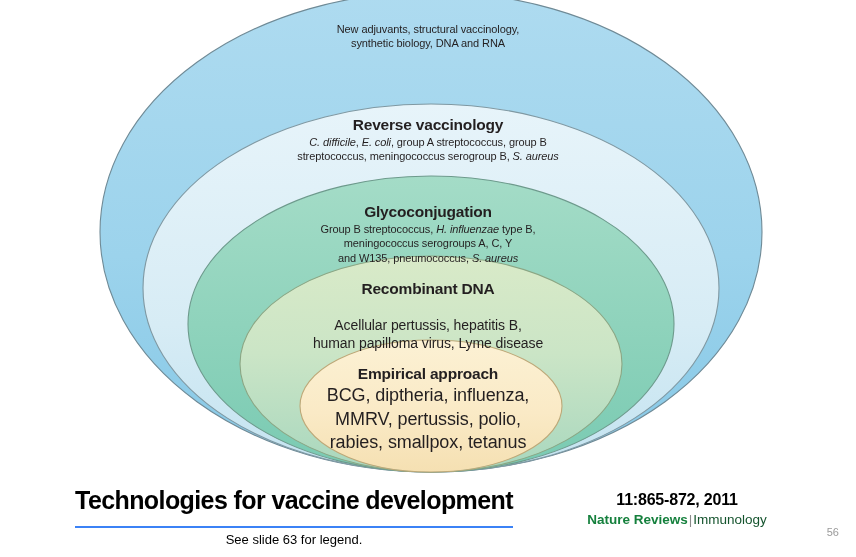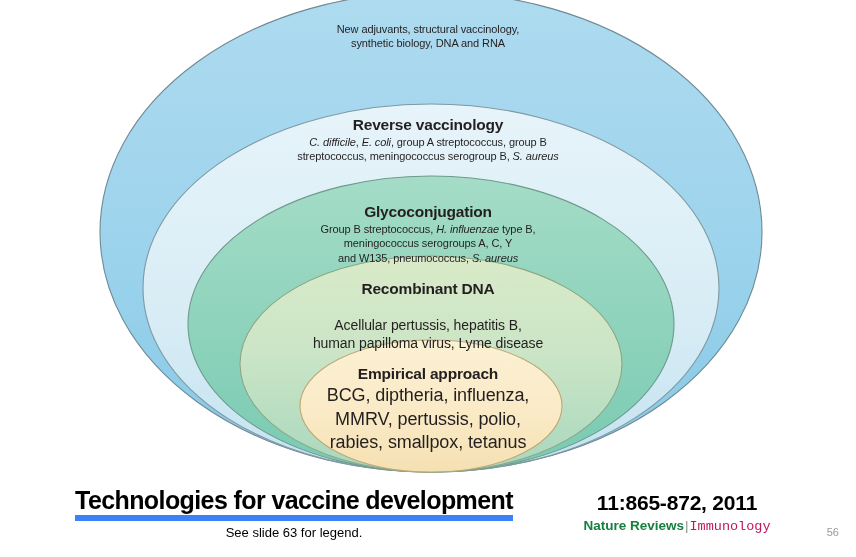--- a/index.html
+++ b/index.html
@@ -75,40 +75,40 @@
     top: 8px;
     width: 500px;
     text-align: center;
   }
   #slide-title {
     font-size: 25px;
     font-weight: bold;
     letter-spacing: -0.6px;
     color: #000000;
     display: inline-block;
-    border-bottom: 6px solid #3b82f6;
-    padding-bottom: 1px;
+    border-bottom: 2px solid #3b82f6;
+    padding-bottom: 12px;
     line-height: 1.12;
   }
   #slide-subtitle {
     font-size: 13px;
     color: #000000;
     margin-top: 4px;
     line-height: 1.2;
   }
 
   #caption-right {
     position: absolute;
     left: 552px;
     top: 12px;
     width: 250px;
     text-align: center;
   }
   #citation-ref {
-    font-size: 21px;
+    font-size: 16px;
     font-weight: bold;
     color: #000000;
     letter-spacing: -0.2px;
     line-height: 1.2;
   }
   #journal-line {
     font-size: 13.5px;
     margin-top: 3px;
     line-height: 1.2;
     white-space: nowrap;
@@ -226,18 +226,18 @@
 <div id="caption-band">
 
   <div id="caption-left">
     <div id="slide-title">Technologies for vaccine development</div>
     <div id="slide-subtitle">See slide 63 for legend.</div>
   </div>
 
   <div id="caption-right">
     <div id="citation-ref">11:865-872, 2011</div>
     <div id="journal-line">
-      <span id="journal-name">Nature Reviews</span><span id="journal-sep">|</span><span id="journal-section" style="color: #be185d; font-family: Liberation Mono, monospace;">Immunology</span>
+      <span id="journal-name">Nature Reviews</span><span id="journal-sep">|</span><span id="journal-section" style="color: #14532d;">Immunology</span>
     </div>
   </div>
 
   <div id="slide-number">56</div>
 </div>
 
 </body></html>

